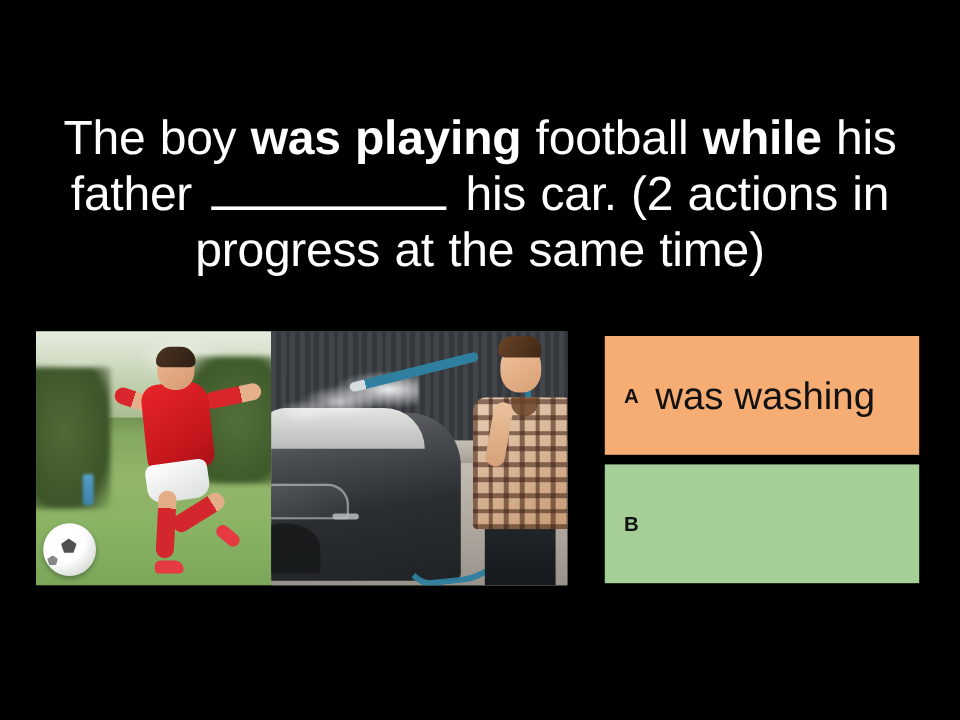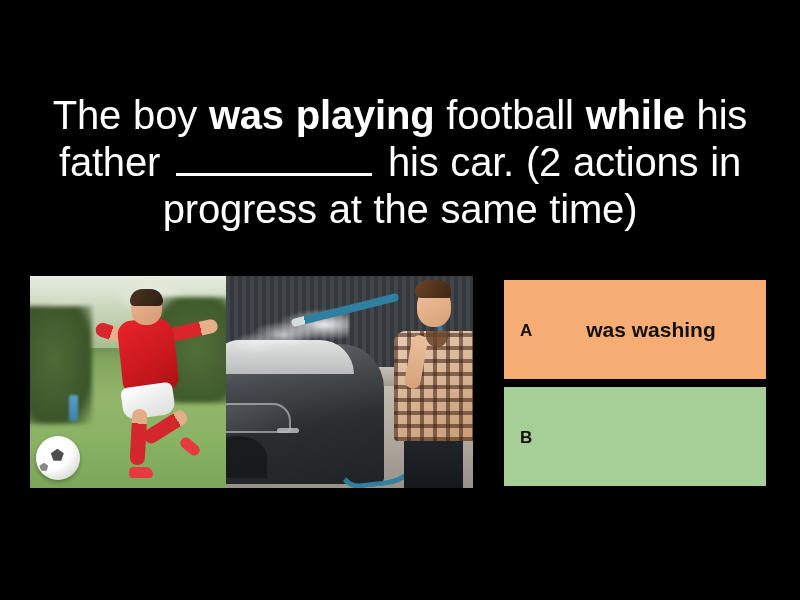--- a/index.html
+++ b/index.html
@@ -296,25 +296,25 @@
     transform: translateY(-50%);
     font-size: 17px;
     font-weight: 700;
     color: #111111;
     line-height: 1;
   }
   .answer-text {
     width: 100%;
     padding: 0 10px 0 42px;
     box-sizing: border-box;
-    text-align: center;
+    text-align: left;
     color: #111111;
-    font-size: 21px;
+    font-size: 32px;
     line-height: 36px;
-    font-weight: 700;
+    font-weight: 400;
   }
 </style>
 </head>
 <body>
 
 <div class="quiz-stage">
 
   <div class="question-block">
     <span>
       <span>The boy </span><b>was playing</b><span> football </span><b>while</b>

